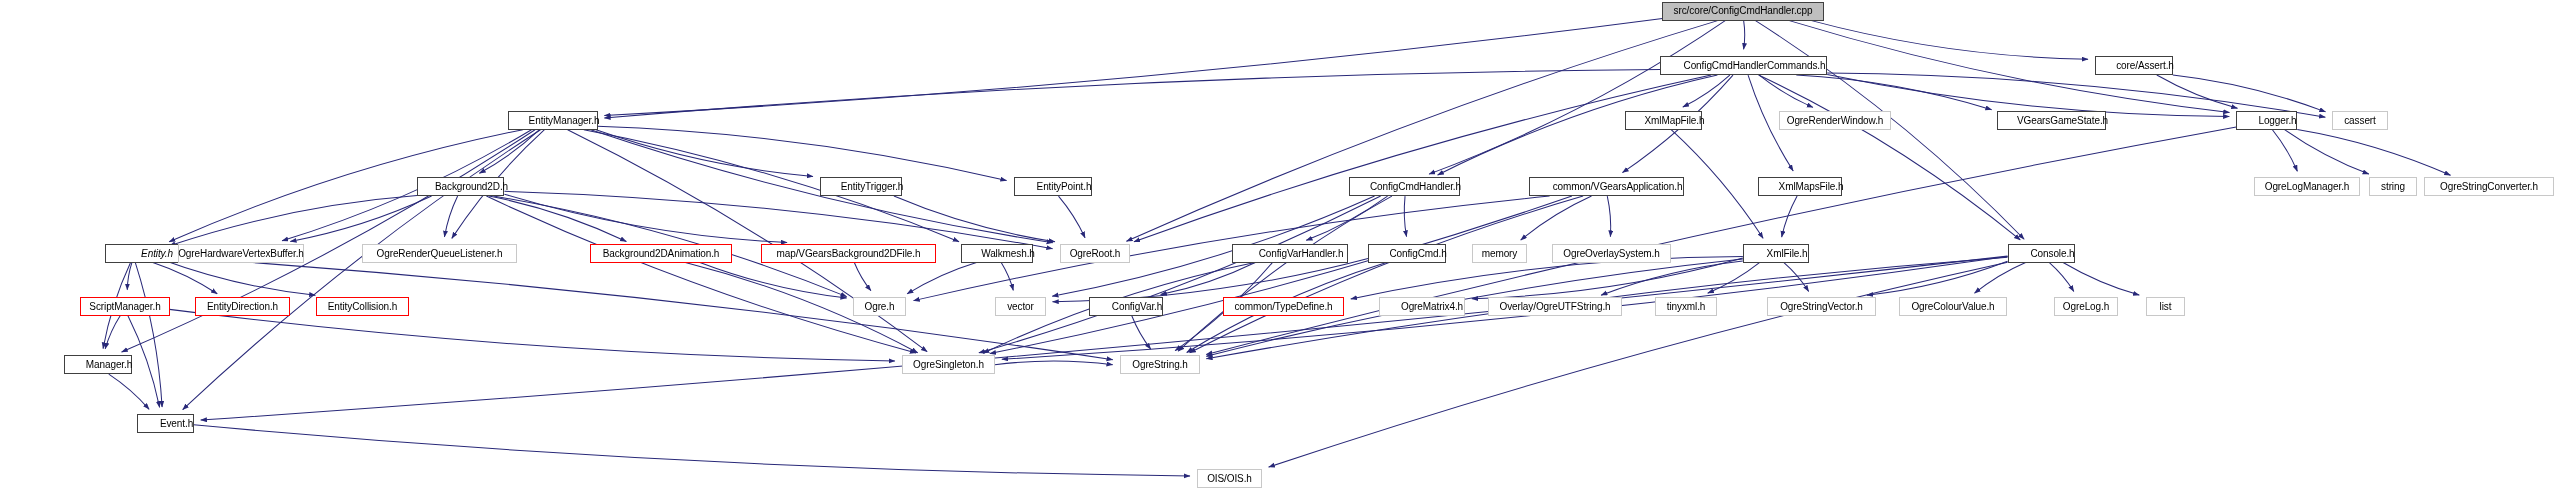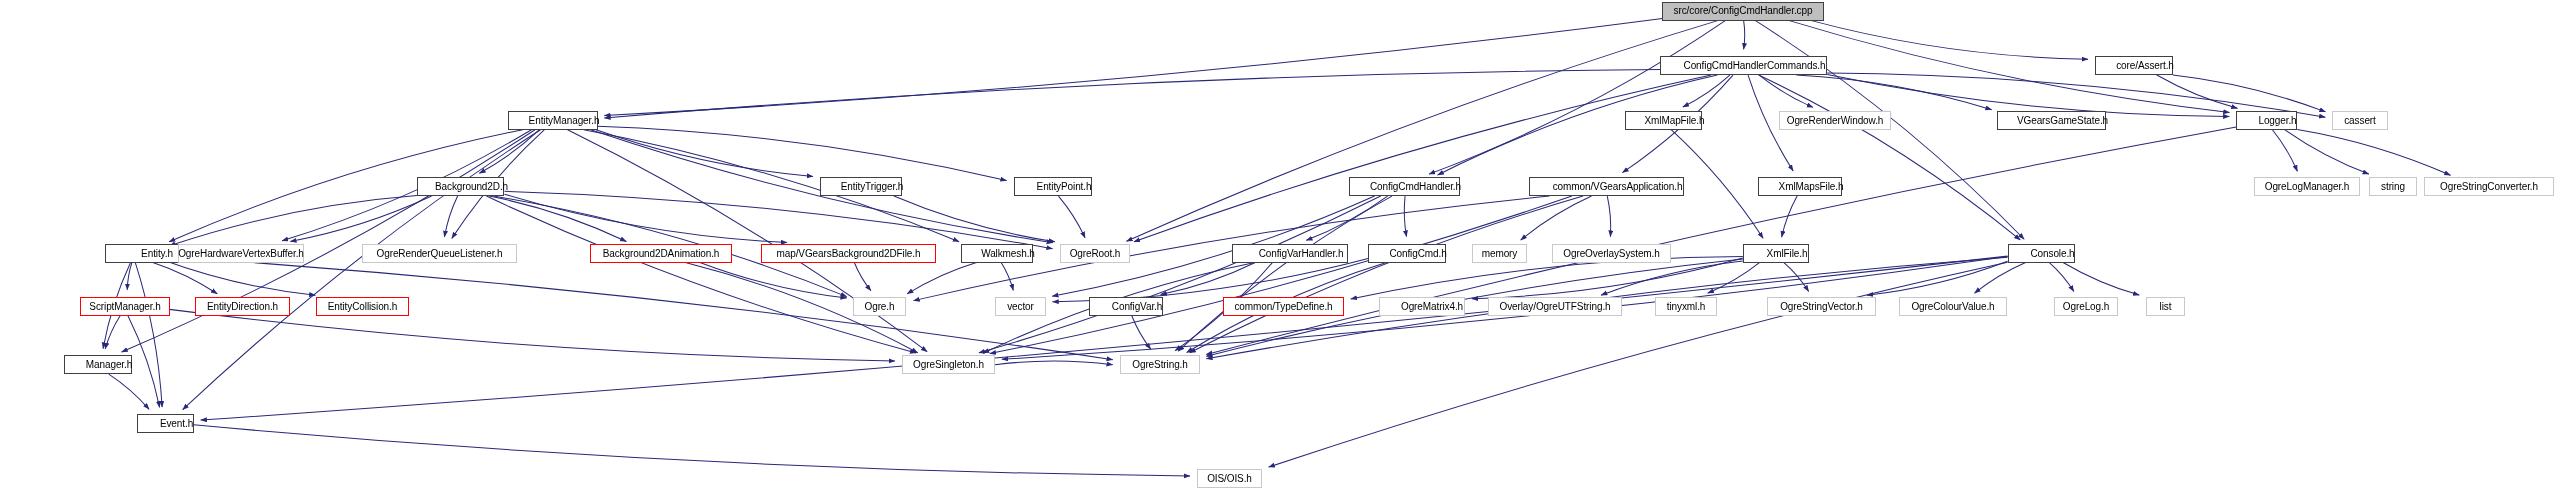--- a/index.html
+++ b/index.html
@@ -187,21 +187,21 @@
       </div>
       <div class="node light" style="left: 2254px; top: 177px; width: 106px;">
         <span>OgreLogManager.h</span>
       </div>
       <div class="node light" style="left: 2369px; top: 177px; width: 48px;">
         <span>string</span>
       </div>
       <div class="node light" style="left: 2424px; top: 177px; width: 130px;">
         <span>OgreStringConverter.h</span>
       </div>
-      <div class="node solid" style="left: 105px; top: 244px; width: 82px;">
+      <div class="node solid" style="left: 105px; top: 244px; width: 82px; font-style: italic;">
         <span>Entity.h</span>
       </div>
       <div class="node light" style="left: 178px; top: 244px; width: 126px;">
         <span>OgreHardwareVertexBuffer.h</span>
       </div>
       <div class="node light" style="left: 362px; top: 244px; width: 155px;">
         <span>OgreRenderQueueListener.h</span>
       </div>
       <div class="node red" style="left: 590px; top: 244px; width: 142px;">
         <span>Background2DAnimation.h</span>

